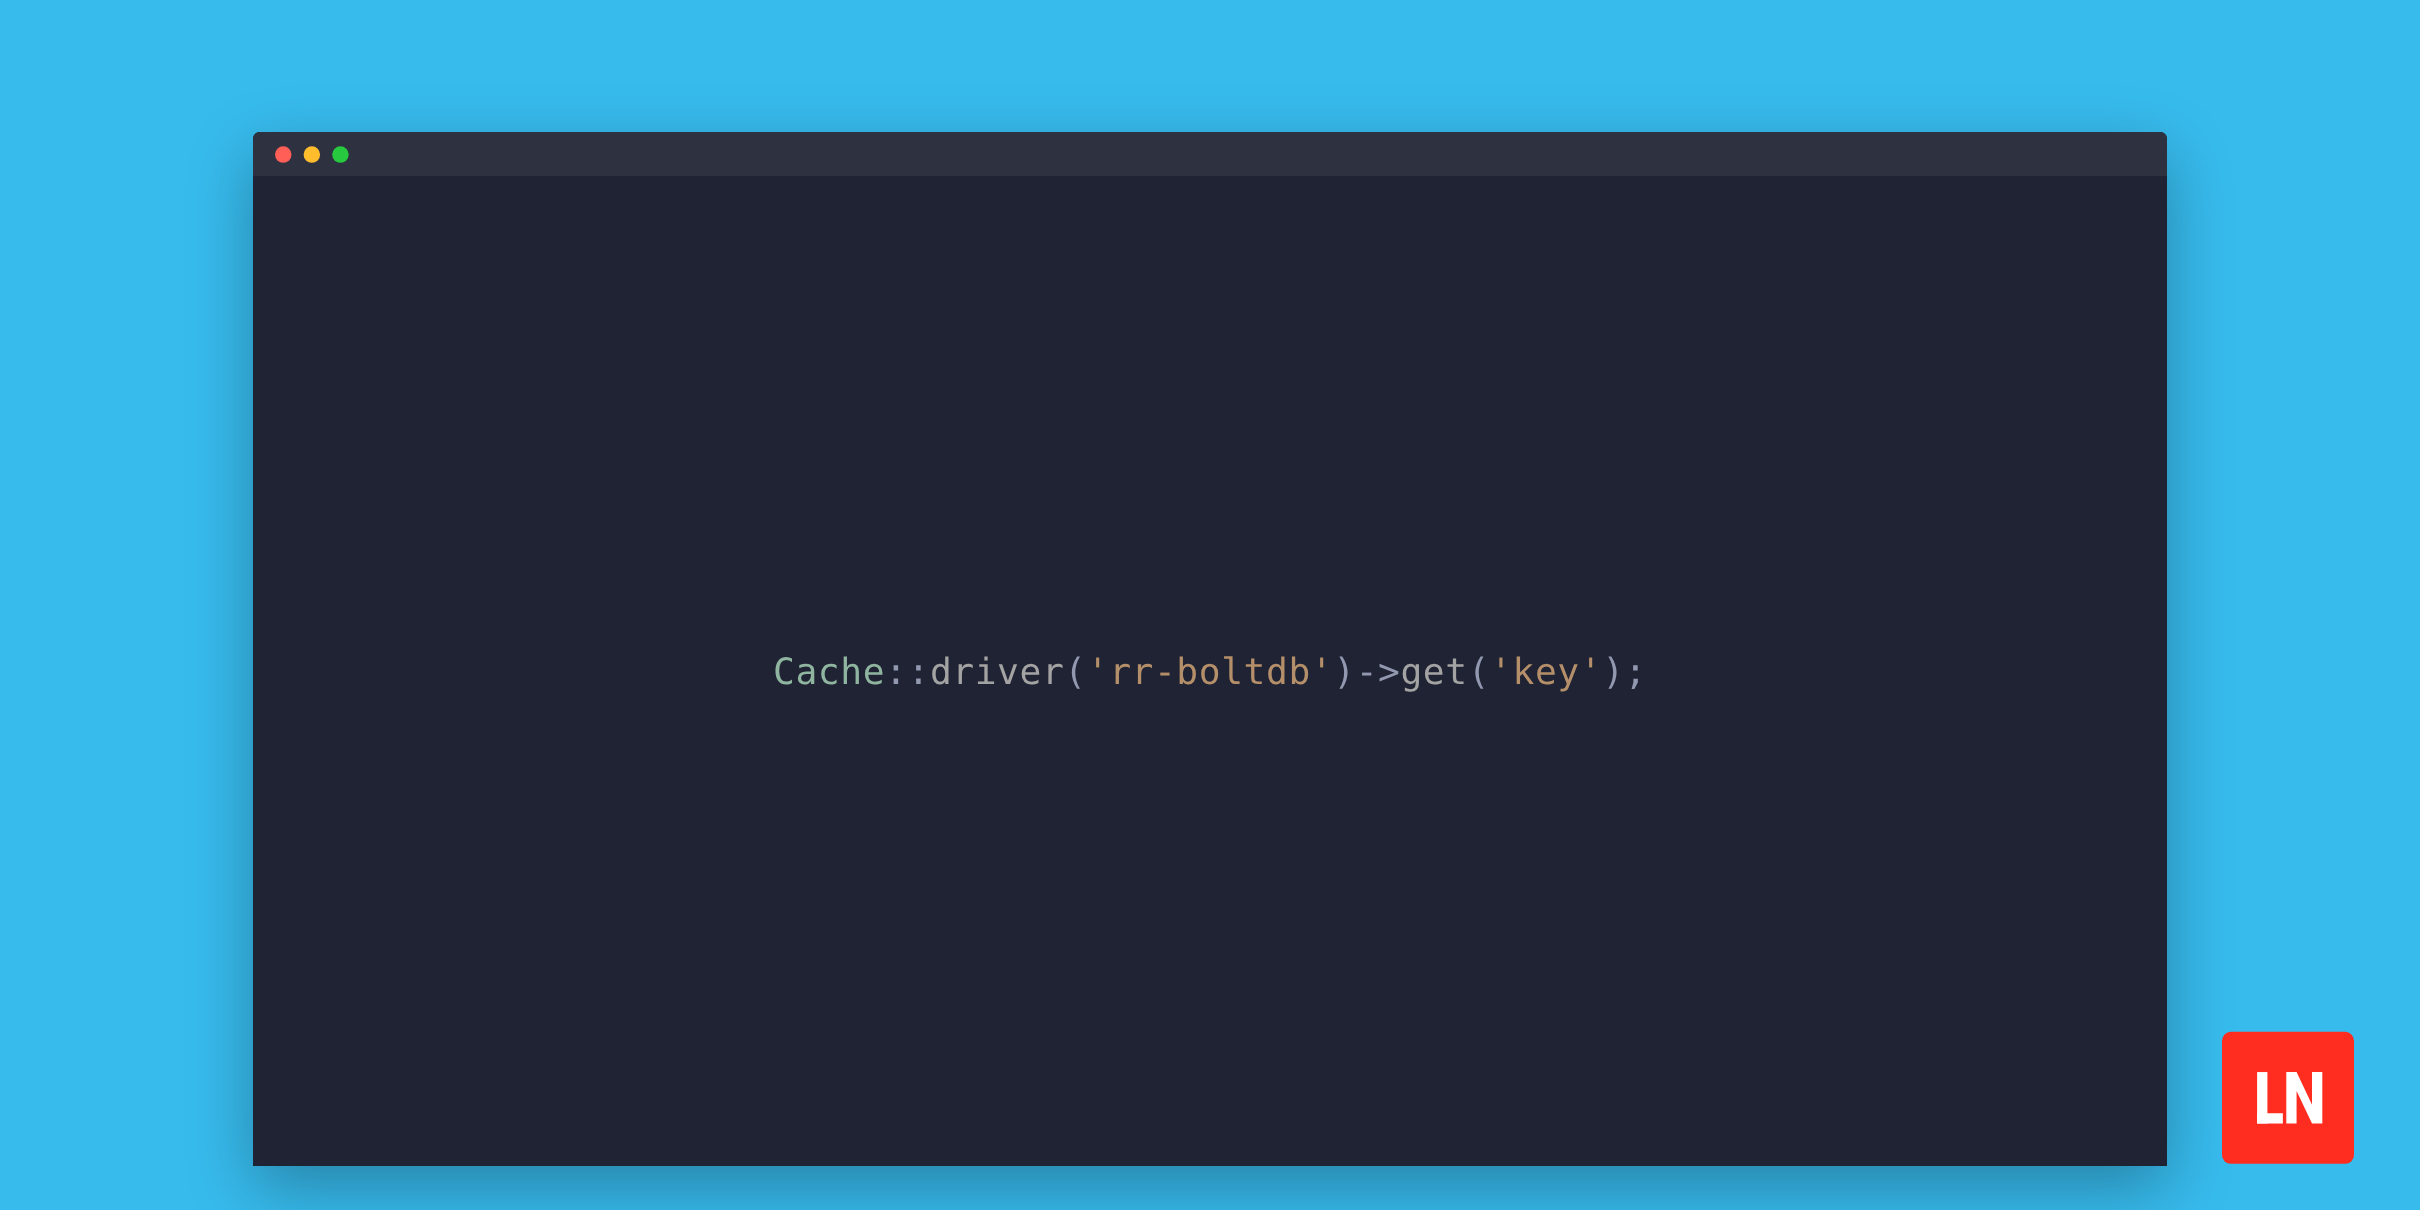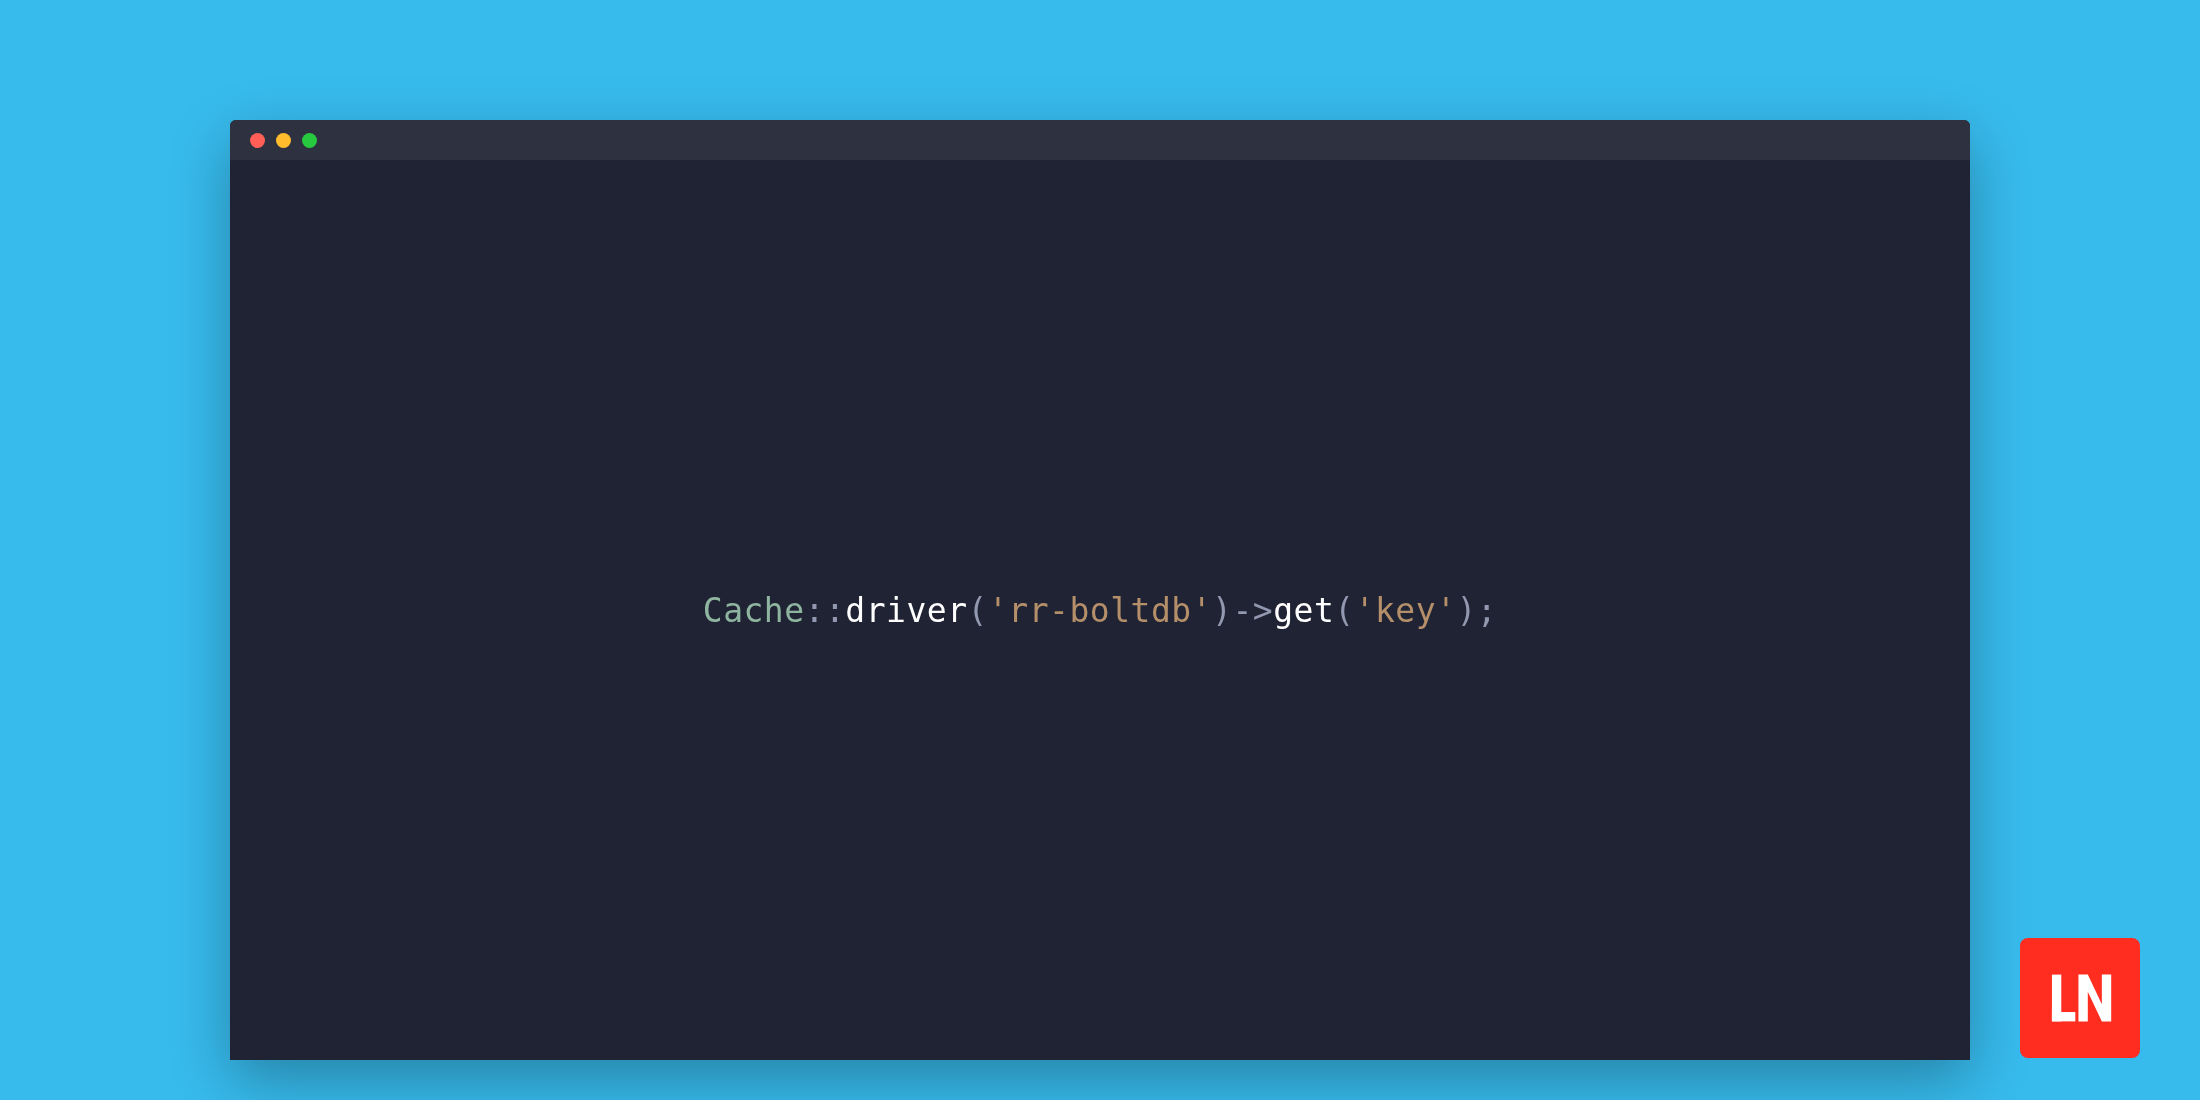--- a/index.html
+++ b/index.html
@@ -62,21 +62,21 @@
     }
     
     .code-line {
       font-size: 33px;
       letter-spacing: 0.5px;
       white-space: pre;
     }
     
     .tok-class { color: #8fb5a0; }
     .tok-punct { color: #9298b0; }
-    .tok-method { color: #ffffff; margin-top: 44px; }
+    .tok-method { color: #a3a3a3; margin-top: 44px; }
     .tok-paren { color: #9298b0; }
     .tok-string { color: #b48f6a; }
     .tok-arrow { color: #9298b0; }
     
     .logo-badge {
       position: absolute;
       bottom: 42px;
       right: 60px;
       width: 120px;
       height: 120px;

